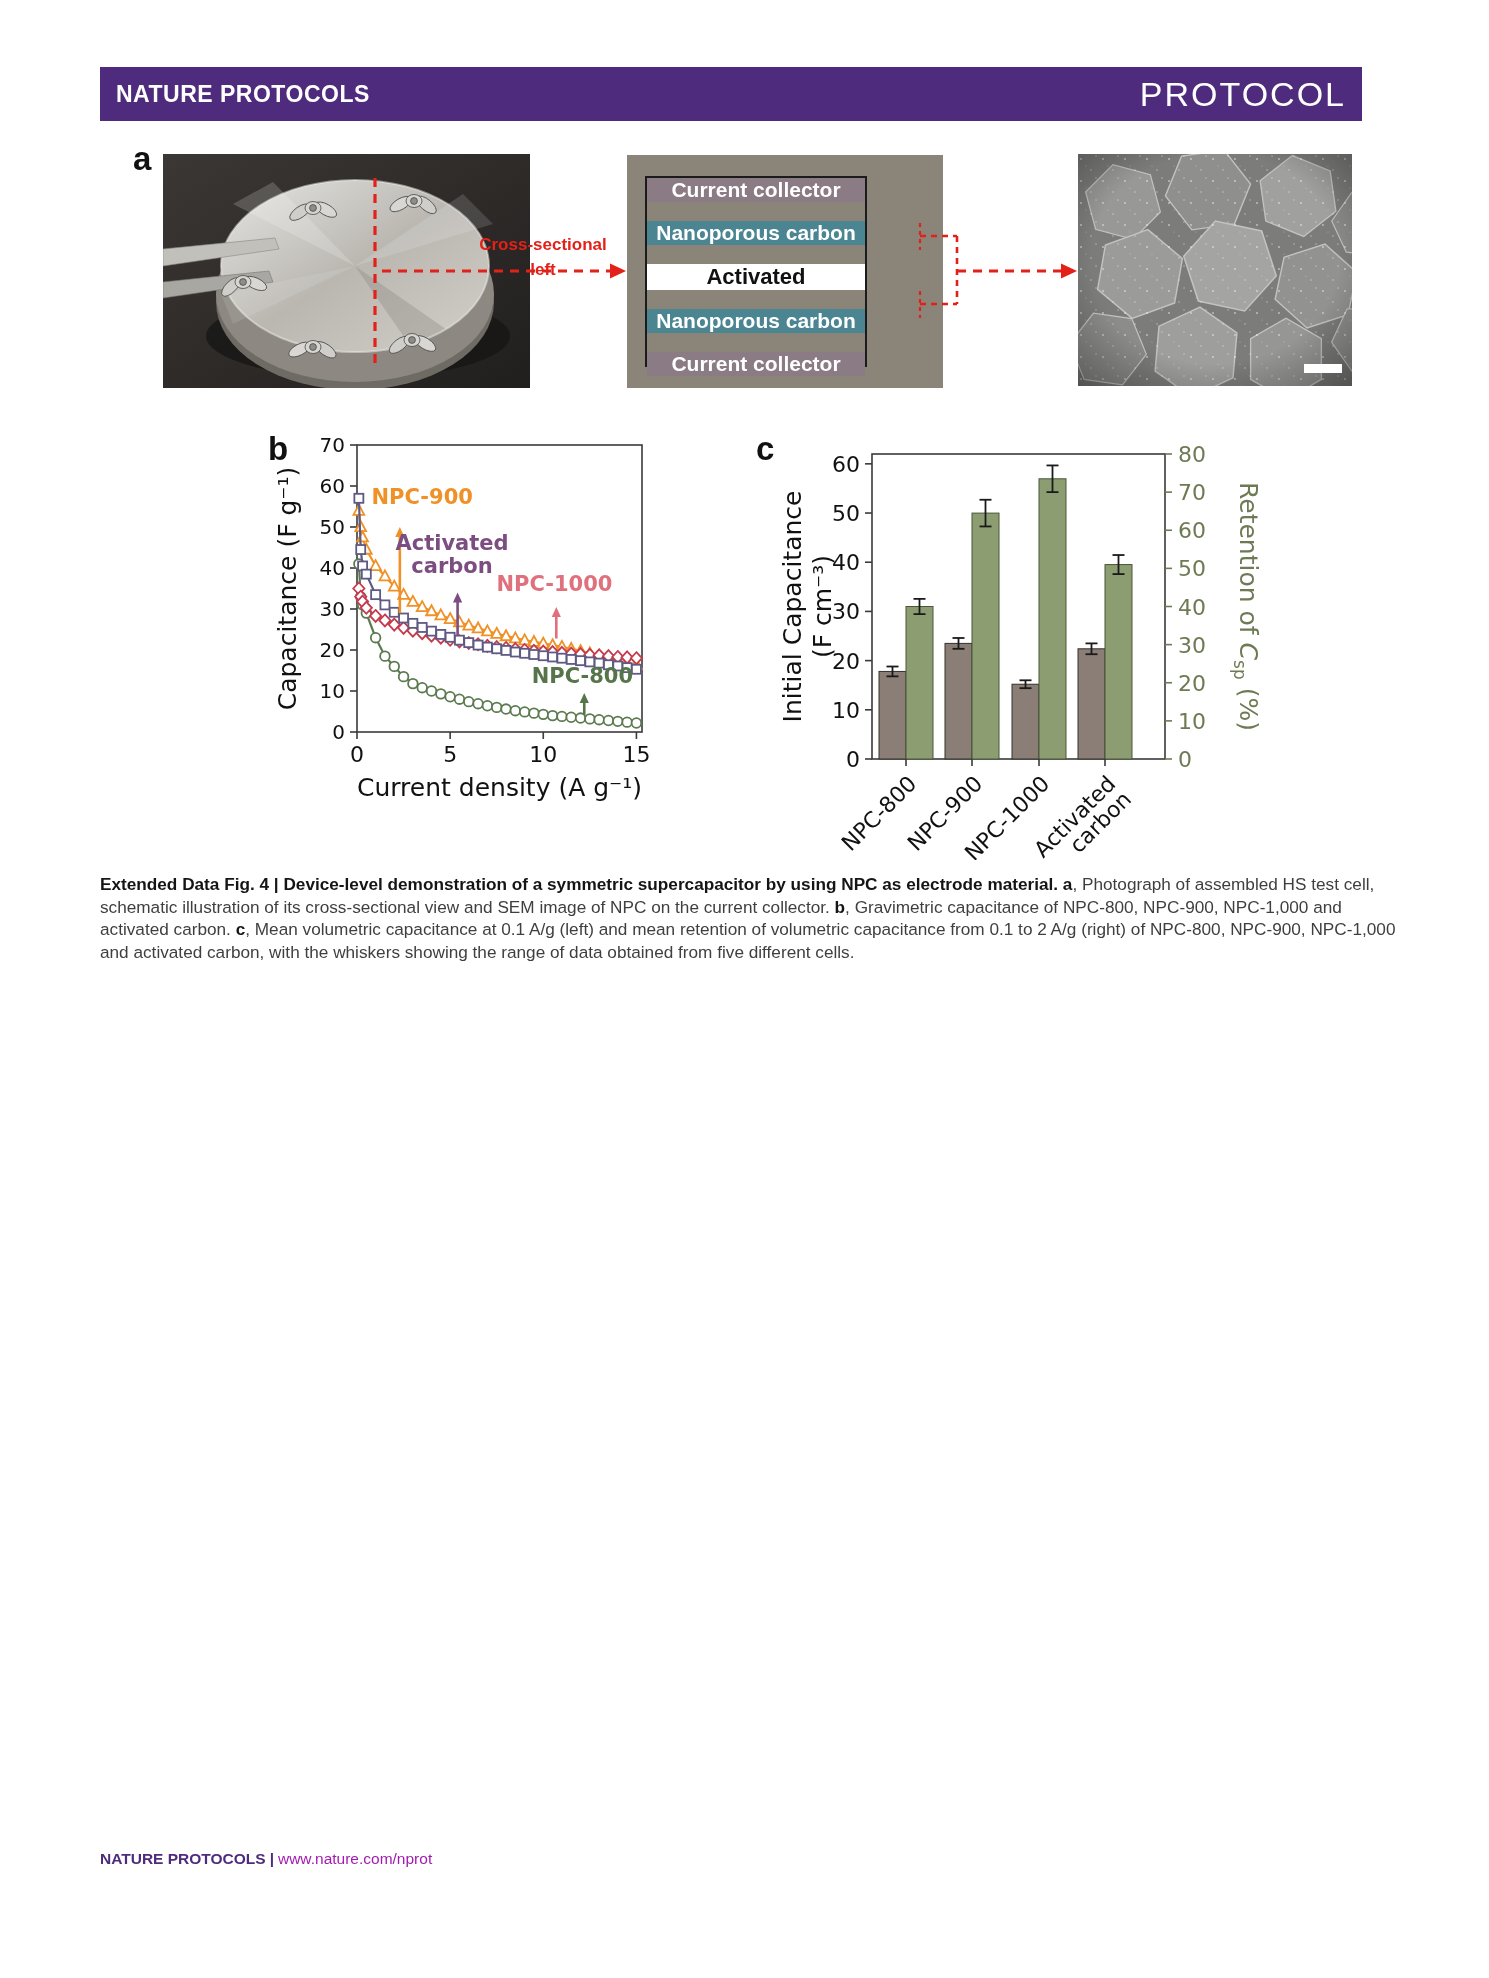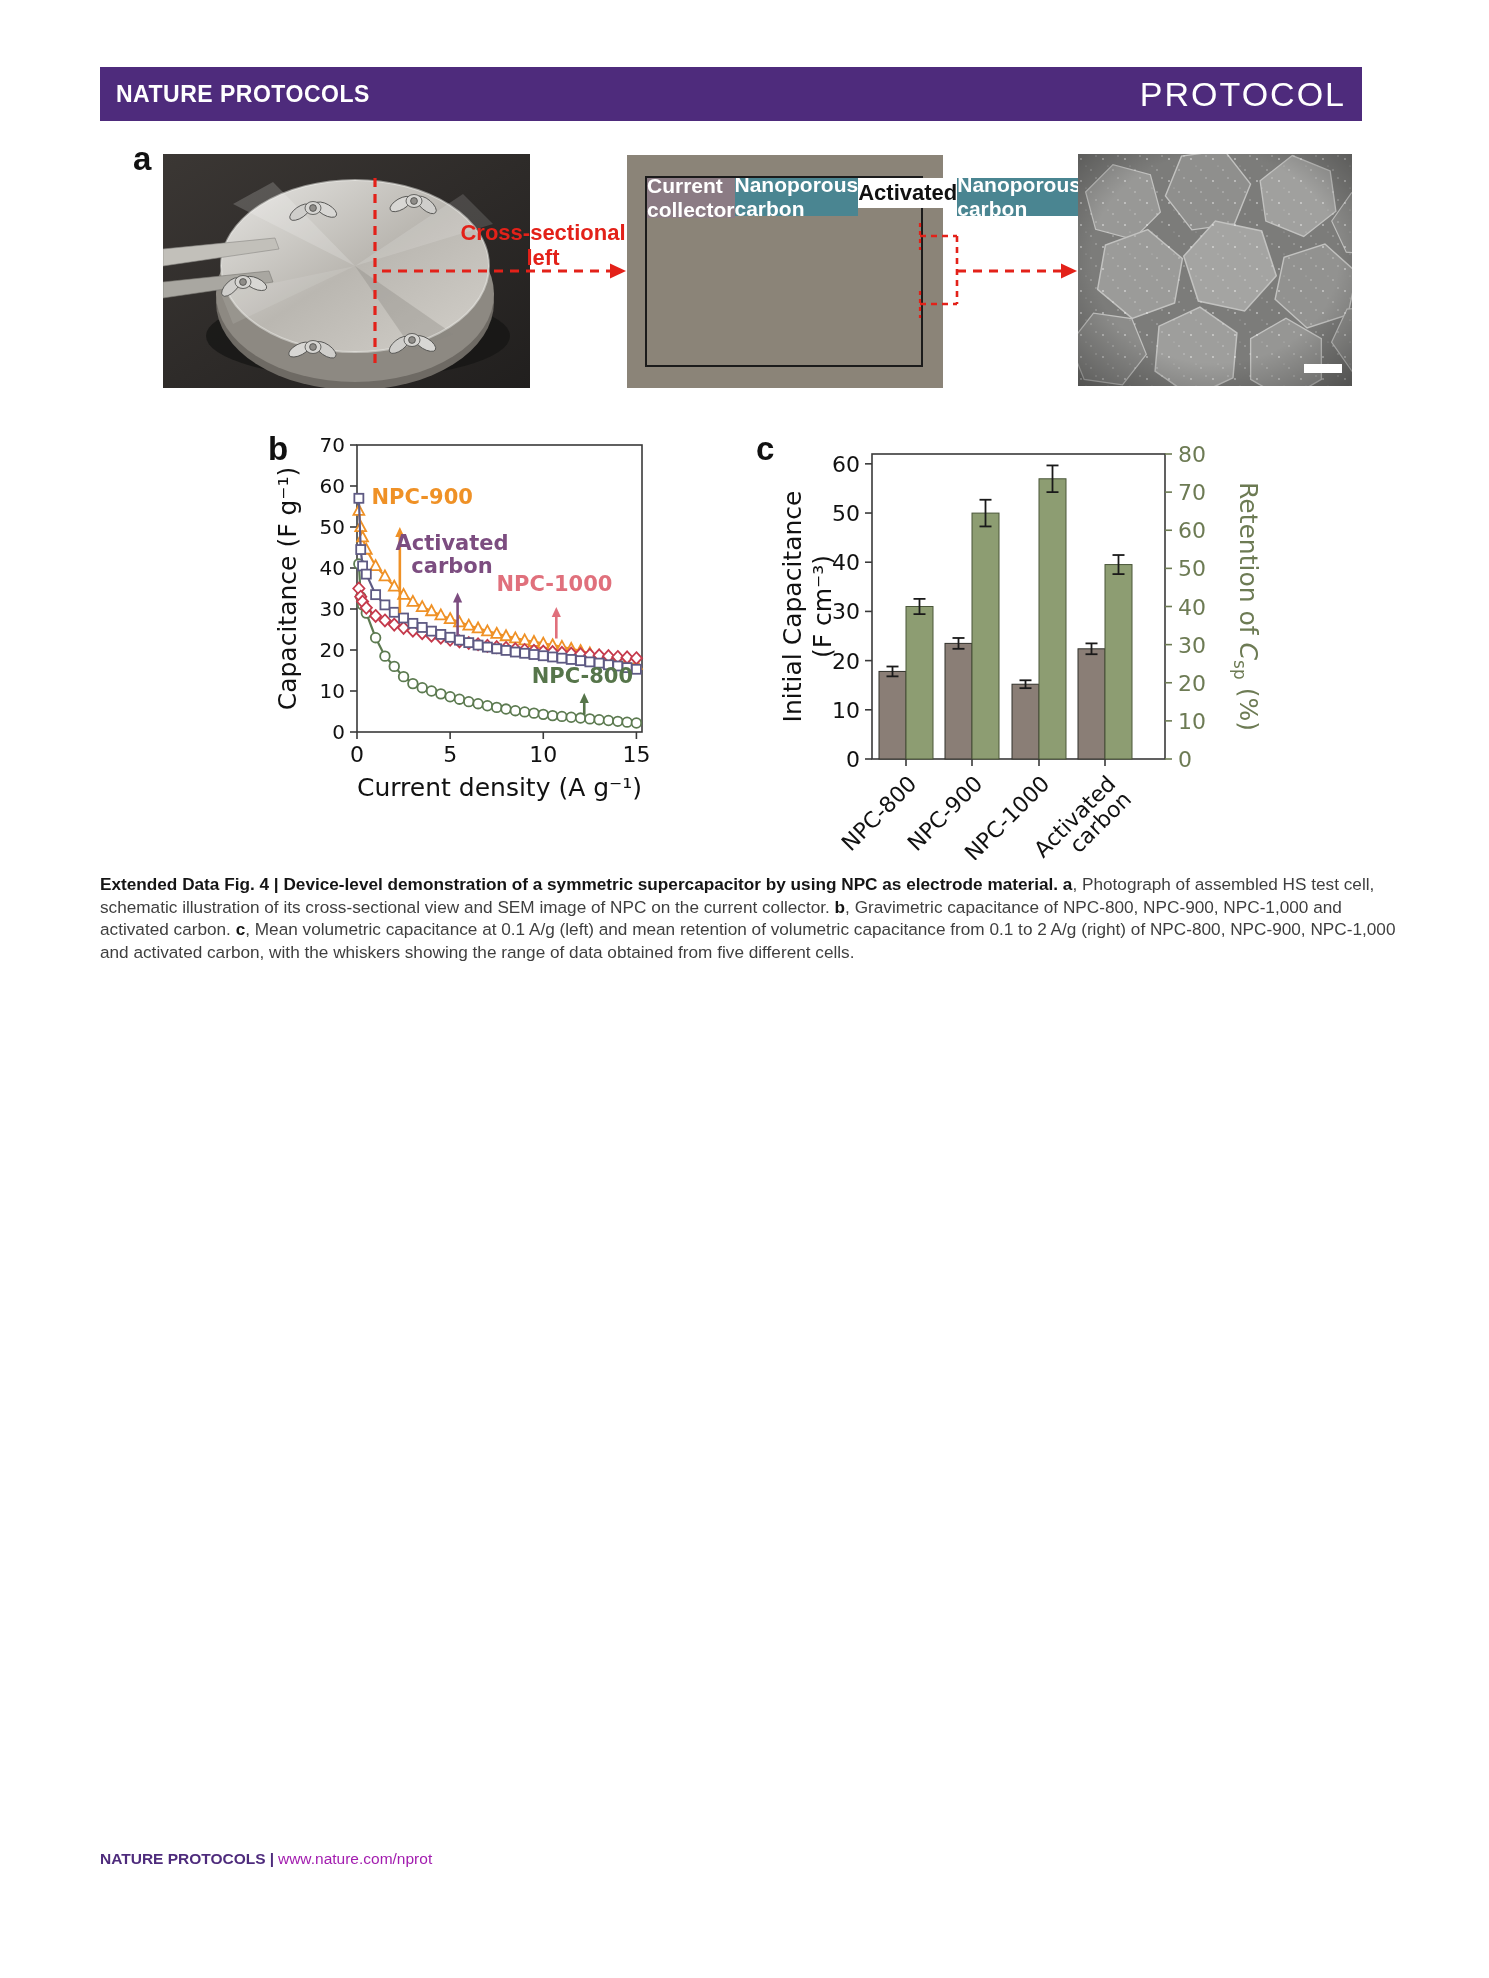--- a/index.html
+++ b/index.html
@@ -8,26 +8,26 @@
   
   .hdrbar{position:absolute;left:100px;top:67px;width:1262px;height:54px;background:#4e2b7c;
           display:flex;align-items:center;justify-content:space-between;padding:0 16px;box-sizing:border-box;}
   .hdr-journal{color:#fff;font-weight:bold;font-size:23px;letter-spacing:.5px;}
   .hdr-type{color:#ffffff;font-size:34px;font-weight:normal;letter-spacing:2px;}
   
   .plabel{position:absolute;font-weight:bold;font-size:33px;color:#111;}
   
   .photo-wrap{position:absolute;left:163px;top:154px;width:367px;height:234px;}
   .schematic{position:absolute;left:627px;top:155px;width:316px;height:233px;background:#8b8478;box-sizing:border-box;}
-  .stack{position:absolute;left:18px;top:21px;width:278px;height:191px;border:2px solid #1b1b1b;box-sizing:border-box;
-         display:flex;flex-direction:row;}
+  .stack{position:absolute;left:18px;top:21px;width:222px;height:191px;border:2px solid #1b1b1b;box-sizing:border-box;
+         display:flex;flex-direction:column;gap:19px;}
   .layer{display:flex;align-items:center;justify-content:center;font-weight:bold;font-size:21px;}
   .sem-wrap{position:absolute;left:1078px;top:154px;width:274px;height:232px;}
-  .xsec-label{position:absolute;left:458px;top:220px;width:170px;text-align:center;color:#e32119;
-              font-weight:bold;font-size:22px;line-height:25px;}
+  .xsec-label{position:absolute;left:458px;top:232px;width:170px;text-align:center;color:#e32119;
+              font-weight:bold;font-size:17px;line-height:25px;}
   .redoverlay{position:absolute;left:90px;top:140px;width:1010px;height:260px;pointer-events:none;}
   
   .chart-b{position:absolute;left:250px;top:420px;}
   .chart-c{position:absolute;left:735px;top:420px;}
   
   .caption{position:absolute;left:100px;top:844px;width:1300px;font-size:17.2px;line-height:22.6px;color:#3f3f3f;margin-top:29px;}
   .caption .bold{font-weight:bold;color:#151515;}
   
   .footer{position:absolute;left:100px;top:1850px;font-size:15.5px;}
   .footer .fj{color:#4e2b7c;font-weight:bold;}

